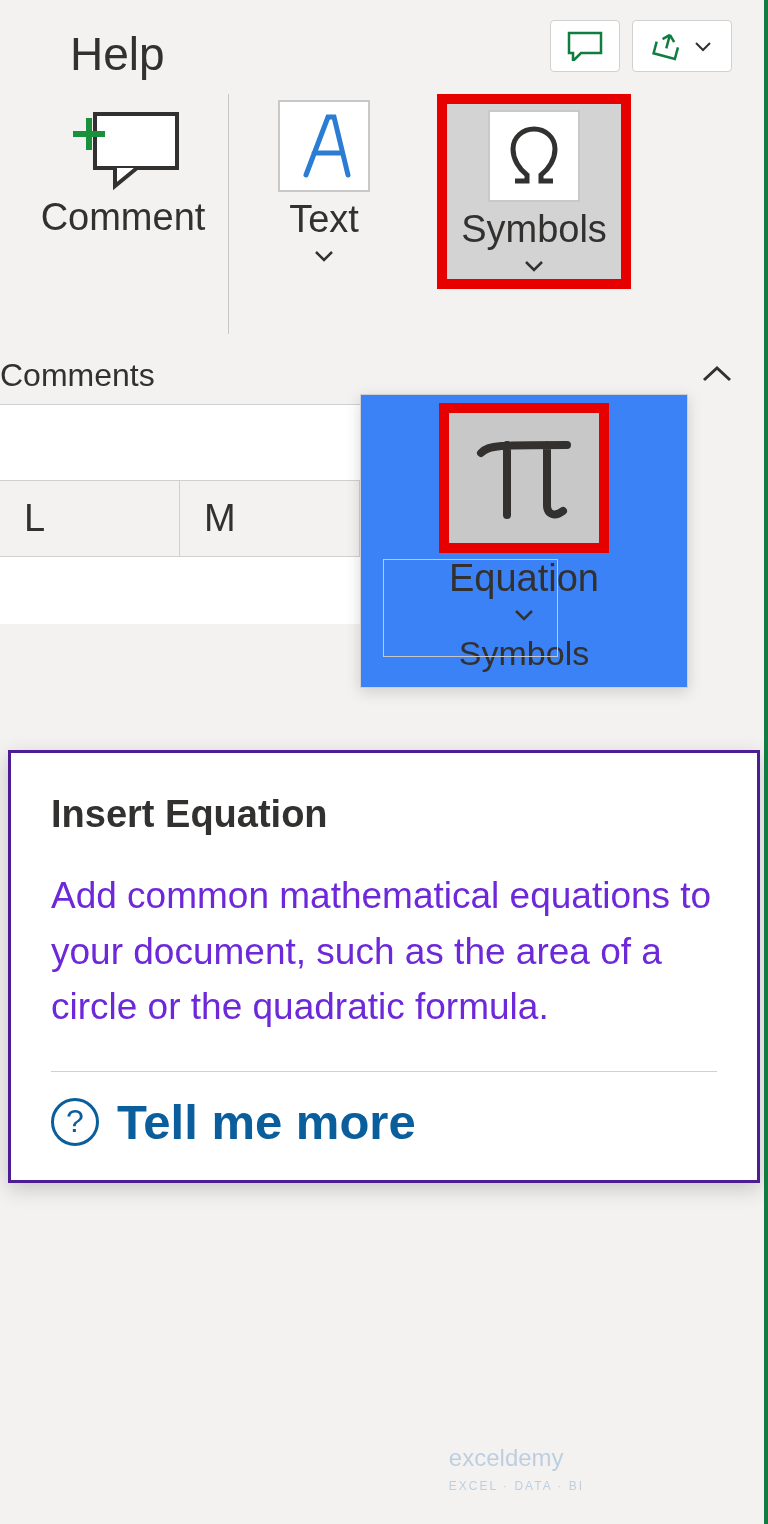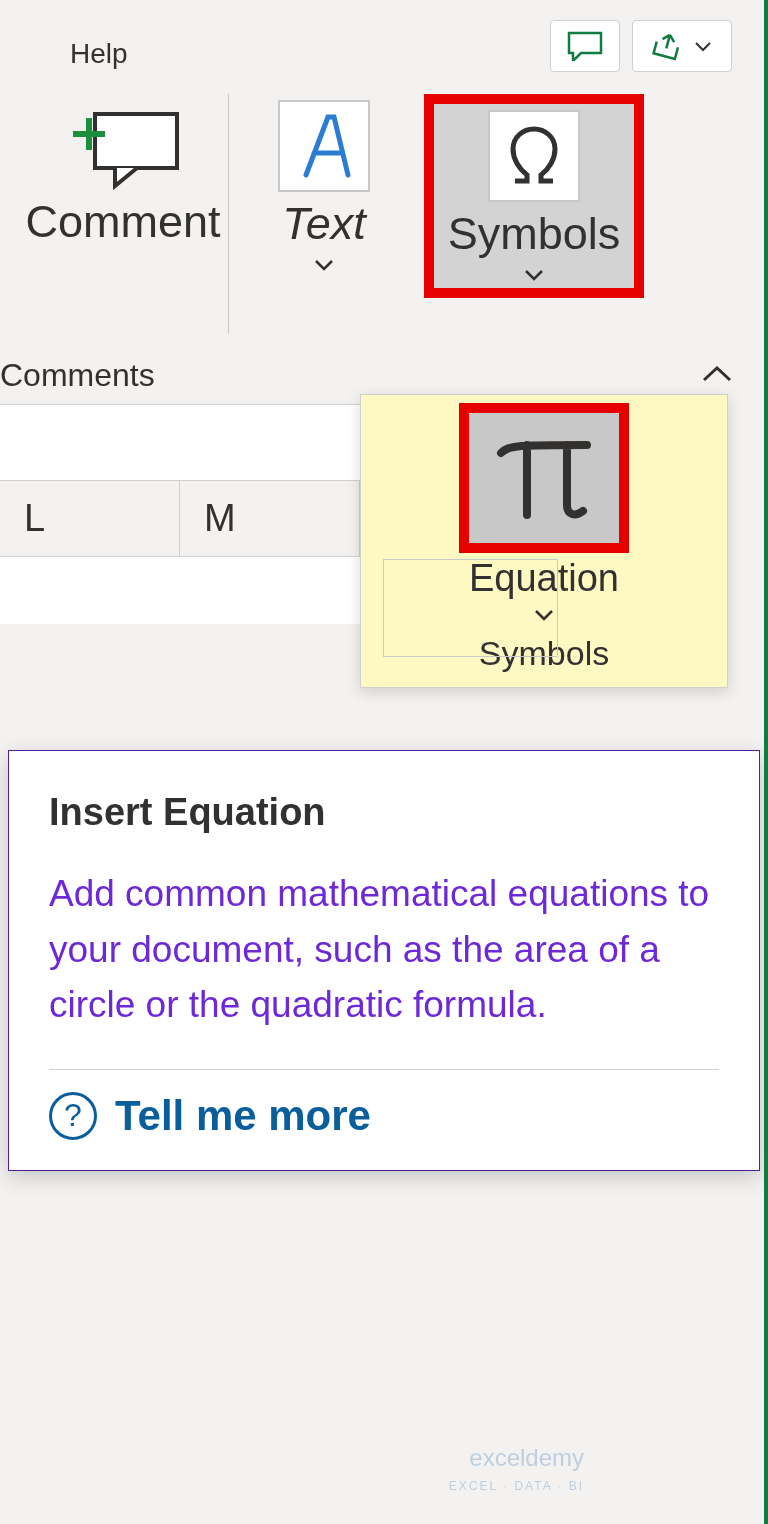--- a/index.html
+++ b/index.html
@@ -13,21 +13,21 @@
   border-right: 4px solid #107c41;
 }
 .tab-row {
   height: 84px;
   display: flex;
   align-items: center;
   padding-left: 70px;
   position: relative;
 }
 .tab-label {
-  font-size: 28px;
+  font-size: 46px;
   color: #323130;
   margin-top: 24px;
 }
 .top-buttons {
   position: absolute;
   right: 32px;
   top: 20px;
   display: flex;
   gap: 12px;
 }
@@ -53,37 +53,37 @@
   padding-top: 10px;
   height: 310px;
   position: relative;
 }
 .ribbon-group {
   display: flex;
   flex-direction: column;
   align-items: center;
 }
 .comment-group { width: 210px; }
-.text-group { width: 190px; position: relative; font-style: italic; }
+.text-group { width: 190px; position: relative; }
 .symbols-group { width: 230px; position: relative; }
 .group-divider {
   width: 1px;
   background: #c8c8c8;
   height: 240px;
   margin-top: 0;
 }
 .big-btn {
   display: flex;
   flex-direction: column;
   align-items: center;
   padding: 6px 10px 4px;
   cursor: default;
 }
 .big-btn .label {
-  font-size: 45px;
+  font-size: 38px;
   color: #323130;
   margin-top: 6px;
 }
 .chevron {
   margin-top: 8px;
 }
 .text-icon-box, .omega-icon-box {
   width: 92px;
   height: 92px;
   border: 2px solid #c8c8c8;
@@ -106,22 +106,22 @@
 .comment-group .group-name { left: 0; }
 .collapse-chevron {
   position: absolute;
   right: 30px;
   bottom: 8px;
 }
 .dropdown {
   position: absolute;
   left: 360px;
   top: 394px;
-  width: 368px;
-  background: #fef9c3;
+  width: 328px;
+  background: #3b82f6;
   border: 1px solid #d0d0d0;
   box-shadow: 0 4px 14px rgba(0,0,0,0.15);
 }
 .dd-top {
   display: flex;
   gap: 0;
   padding: 0;
   position: relative;
 }
 .dd-item {
@@ -161,21 +161,21 @@
   width: 175px;
   height: 98px;
   pointer-events: none;
 }
 .tooltip {
   position: absolute;
   left: 8px;
   top: 750px;
   width: 752px;
   background: #fff;
-  border: 1px solid #4c1d95;
+  border: 3px solid #4c1d95;
   box-shadow: 0 6px 20px rgba(0,0,0,0.18);
   padding: 40px 40px 30px 40px;
 }
 .tt-title {
   font-weight: 600;
   font-size: 38px;
   color: #323130;
   margin-bottom: 32px;
 }
 .tt-body {
@@ -196,32 +196,32 @@
   color: #0a5e9c;
 }
 .tt-more .q {
   width: 48px; height: 48px;
   border: 3px solid #0a5e9c;
   border-radius: 50%;
   display:flex; align-items:center; justify-content:center;
   font-size: 32px;
 }
 .tt-more-text {
-  font-size: 42px;
+  font-size: 49px;
   font-weight: 600;
   text-align: right;
 }
 .watermark {
   position: absolute;
   right: 180px;
   bottom: 30px;
   color: #9ab8d4;
   font-size: 24px;
   opacity: 0.6;
-  text-align: right;
+  text-align: left;
   line-height: 1;
 }
 .watermark small { font-size: 12px; letter-spacing: 2px; margin-top: 39px;}
 .col-headers {
   position: absolute;
   top: 404px;
   left: 0;
   width: 360px;
   height: 220px;
   background: #fff;

